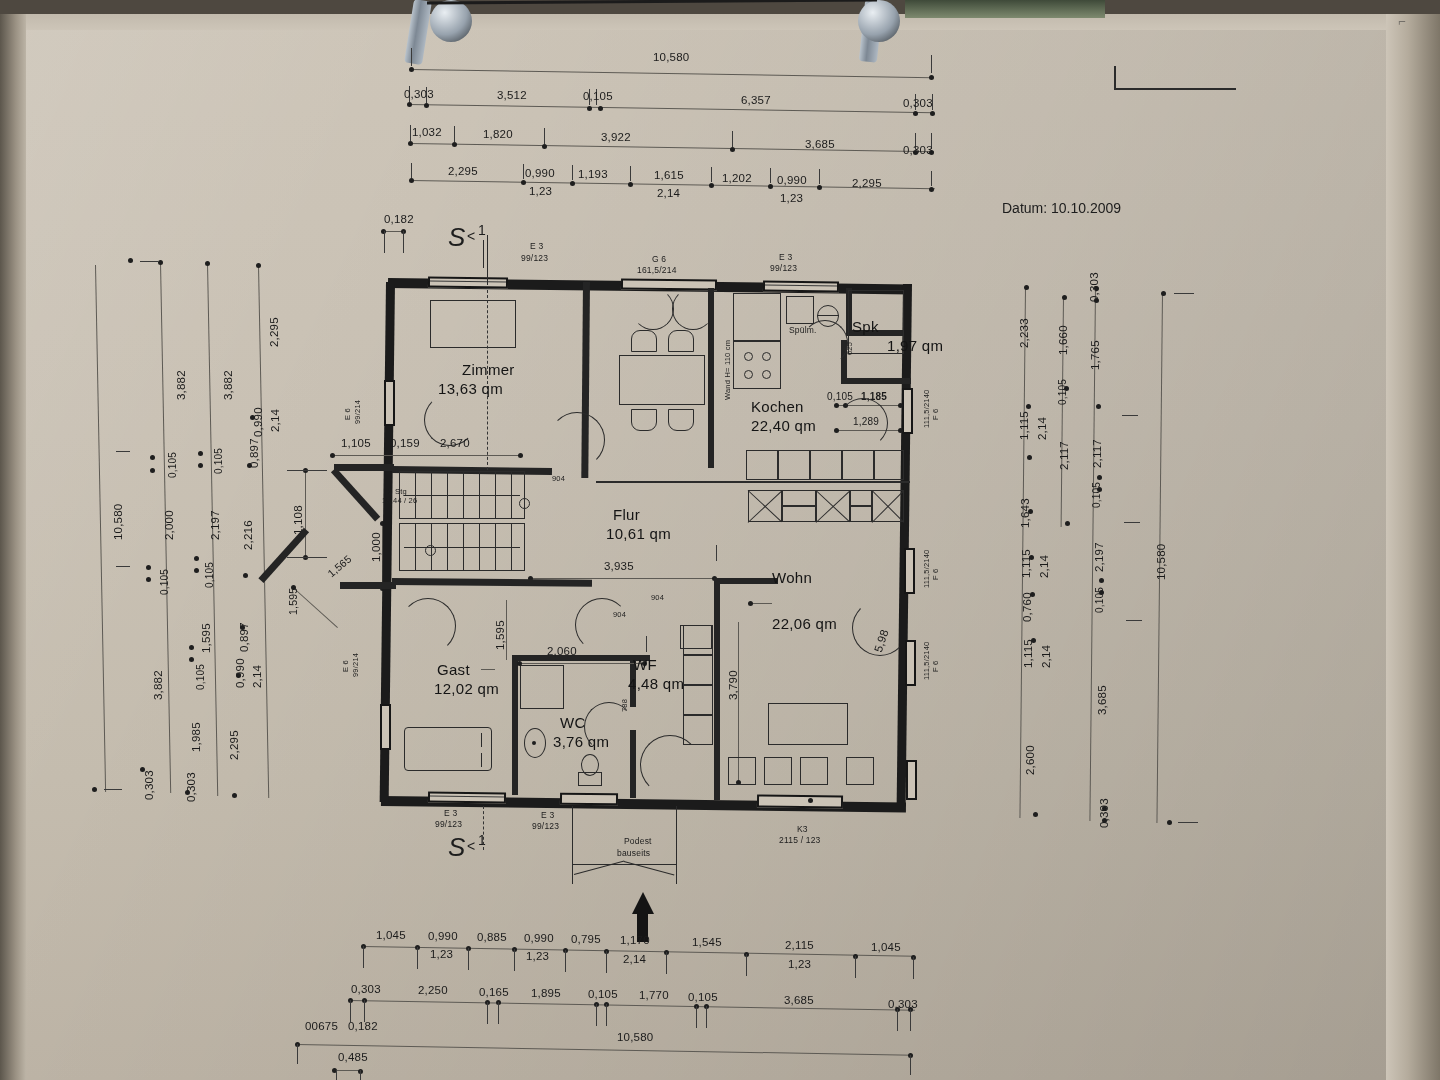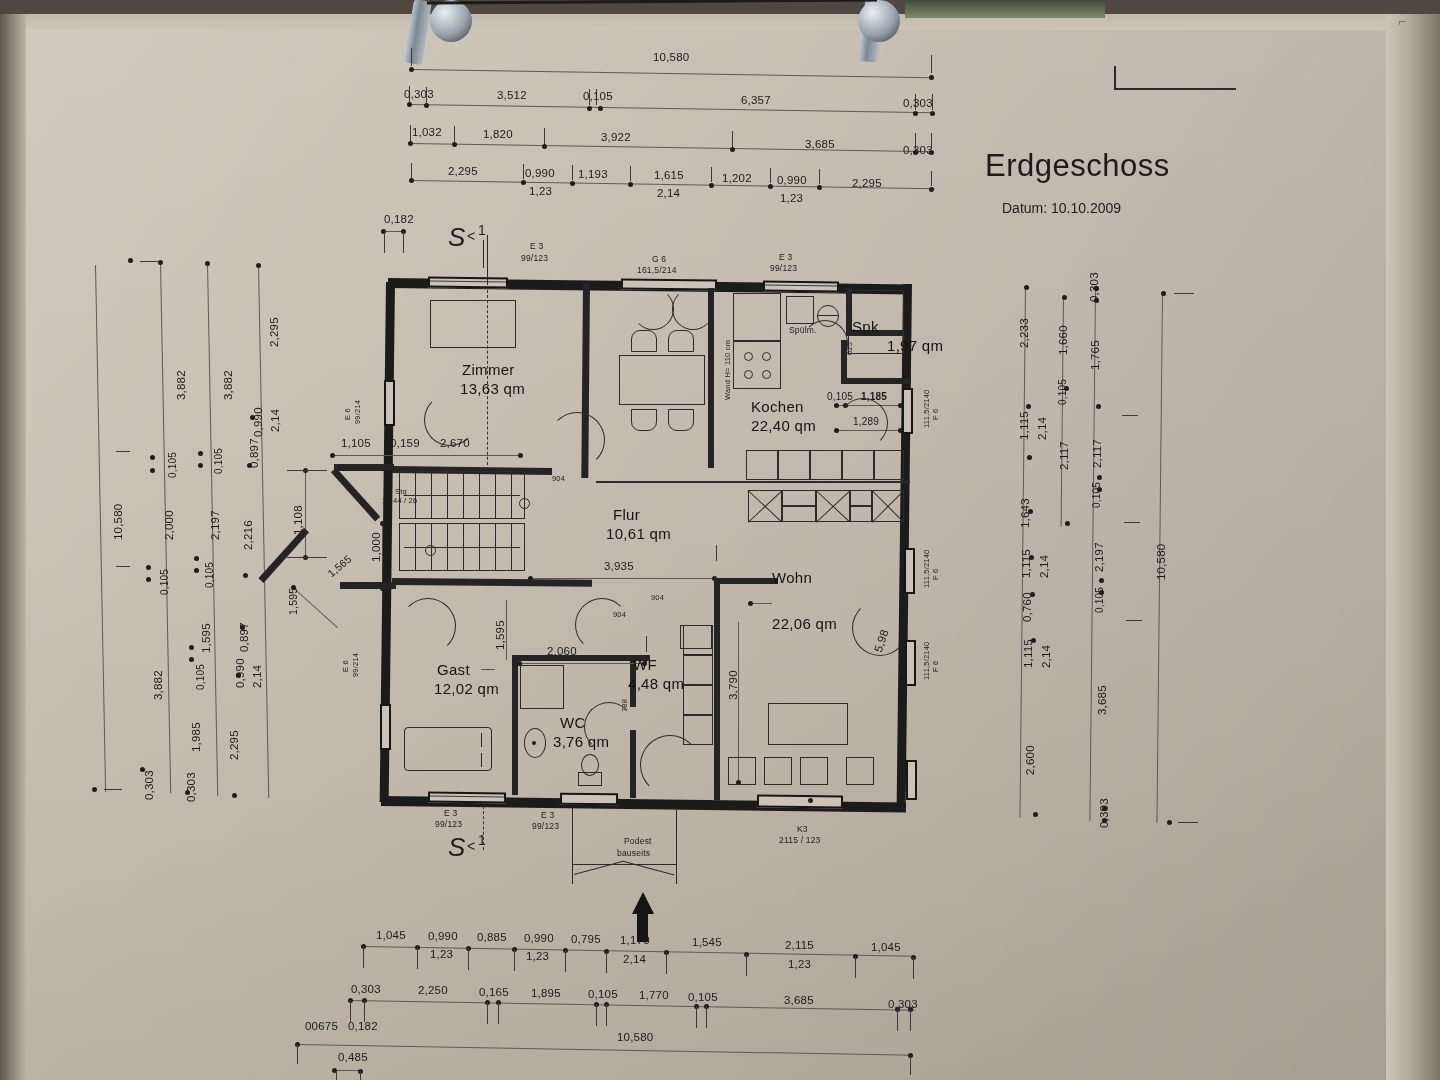--- a/index.html
+++ b/index.html
@@ -76,21 +76,20 @@
   <div class="rod" style="left:862px;top:0;width:18px;height:62px;transform:rotate(6deg);"></div>
   <div class="knob" style="left:858px;top:0px;width:42px;height:42px;"></div>
   <div class="ln" style="left:427px;top:0;width:450px;height:3px;background:#1b1b1b;
        transform:rotate(-0.4deg);"></div>
 
   <div class="scribble" style="left:1398px;top:14px;">⌐</div>
 
   <div class="ln" style="left:1114px;top:66px;width:2px;height:24px;"></div>
   <div class="ln" style="left:1114px;top:88px;width:122px;height:2px;"></div>
 
-  <div id="title">Erdgeschoss</div>
   <div id="datum">Datum: 10.10.2009</div>
 
   <div class="ln thin" style="left:411px;top:69px;width:522px;height:1px;transform:rotate(0.9deg);transform-origin:left;"></div>
   <div class="dot" style="left:409px;top:67px;"></div>
   <div class="dot" style="left:929px;top:75px;"></div>
   <div class="tick" style="left:411px;top:48px;height:18px;"></div>
   <div class="tick" style="left:931px;top:55px;height:18px;"></div>
   <div class="t dim" style="left:653px;top:51px;">10,580</div>
 
   <div class="ln thin" style="left:409px;top:104px;width:525px;height:1px;transform:rotate(0.9deg);transform-origin:left;"></div>
@@ -347,21 +346,21 @@
 
   <div class="wall2" style="left:583px;top:282px;width:7px;height:196px;transform:rotate(0.5deg);transform-origin:top;"></div>
   <div class="wall2" style="left:392px;top:466px;width:160px;height:7px;transform:rotate(0.7deg);transform-origin:left;"></div>
   <div class="box" style="left:430px;top:300px;width:86px;height:48px;"></div>
   <div class="arc" style="left:424px;top:394px;width:52px;height:52px;"></div>
   <div class="arcTR" style="left:549px;top:412px;width:56px;height:56px;"></div>
   <div class="tick" style="left:487px;top:235px;height:50px;background:#2b2b2b;border-left:1px dashed #2b2b2b;width:0;"></div>
   <div class="ln" style="left:487px;top:290px;width:1px;height:180px;background:transparent;border-left:1px dashed #333;"></div>
 
   <div class="t room" style="left:462px;top:361px;">Zimmer</div>
-  <div class="t room" style="left:460px;top:380px;">13,63 qm</div>
+  <div class="t room" style="left:438px;top:380px;">13,63 qm</div>
   <div class="t dim" style="left:440px;top:437px;">2,670</div>
   <div class="ln thin" style="left:332px;top:455px;width:190px;height:1px;"></div>
   <div class="dot" style="left:330px;top:453px;"></div>
   <div class="dot" style="left:518px;top:453px;"></div>
   <div class="t dim" style="left:341px;top:437px;">1,105</div>
   <div class="t dim" style="left:390px;top:437px;">0,159</div>
 
   <div class="wall2" style="left:330px;top:470px;width:7px;height:66px;transform:rotate(-42deg);transform-origin:top;"></div>
   <div class="wall2" style="left:303px;top:530px;width:7px;height:68px;transform:rotate(42deg);transform-origin:top;"></div>
   <div class="wall2" style="left:334px;top:464px;width:60px;height:7px;"></div>

